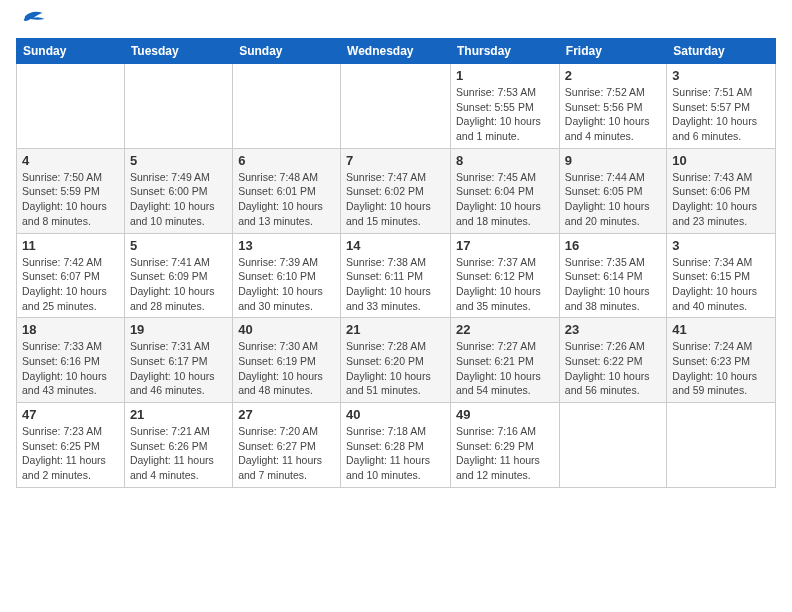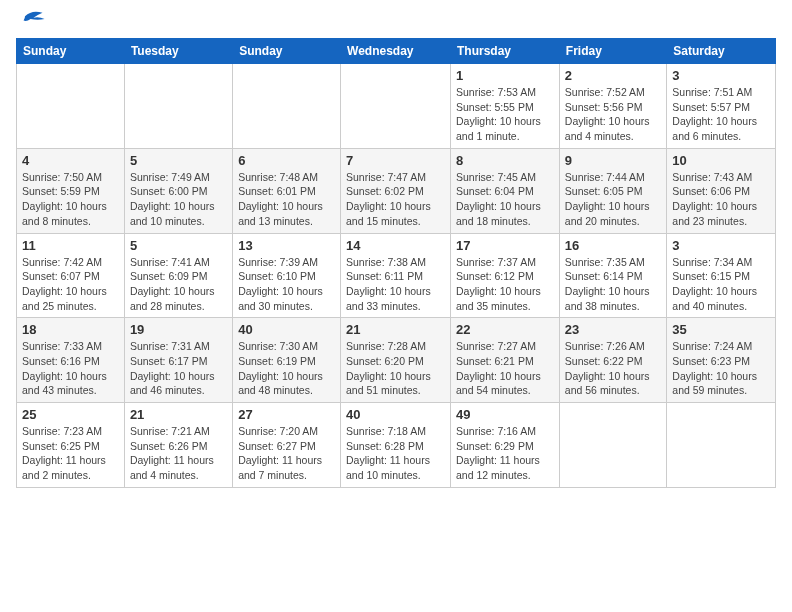--- a/index.html
+++ b/index.html
@@ -221,27 +221,27 @@
         </td>
         <td>
           <span class="day-num">22</span>
           <div class="day-info">Sunrise: 7:27 AM<br>Sunset: 6:21 PM<br>Daylight: 10 hours and 54 minutes.</div>
         </td>
         <td>
           <span class="day-num">23</span>
           <div class="day-info">Sunrise: 7:26 AM<br>Sunset: 6:22 PM<br>Daylight: 10 hours and 56 minutes.</div>
         </td>
         <td>
-          <span class="day-num">35</span>
+          <span class="day-num">41</span>
           <div class="day-info">Sunrise: 7:24 AM<br>Sunset: 6:23 PM<br>Daylight: 10 hours and 59 minutes.</div>
         </td>
       </tr>
       <tr>
         <td>
-          <span class="day-num">25</span>
+          <span class="day-num">47</span>
           <div class="day-info">Sunrise: 7:23 AM<br>Sunset: 6:25 PM<br>Daylight: 11 hours and 2 minutes.</div>
         </td>
         <td>
           <span class="day-num">21</span>
           <div class="day-info">Sunrise: 7:21 AM<br>Sunset: 6:26 PM<br>Daylight: 11 hours and 4 minutes.</div>
         </td>
         <td>
           <span class="day-num">27</span>
           <div class="day-info">Sunrise: 7:20 AM<br>Sunset: 6:27 PM<br>Daylight: 11 hours and 7 minutes.</div>
         </td>

